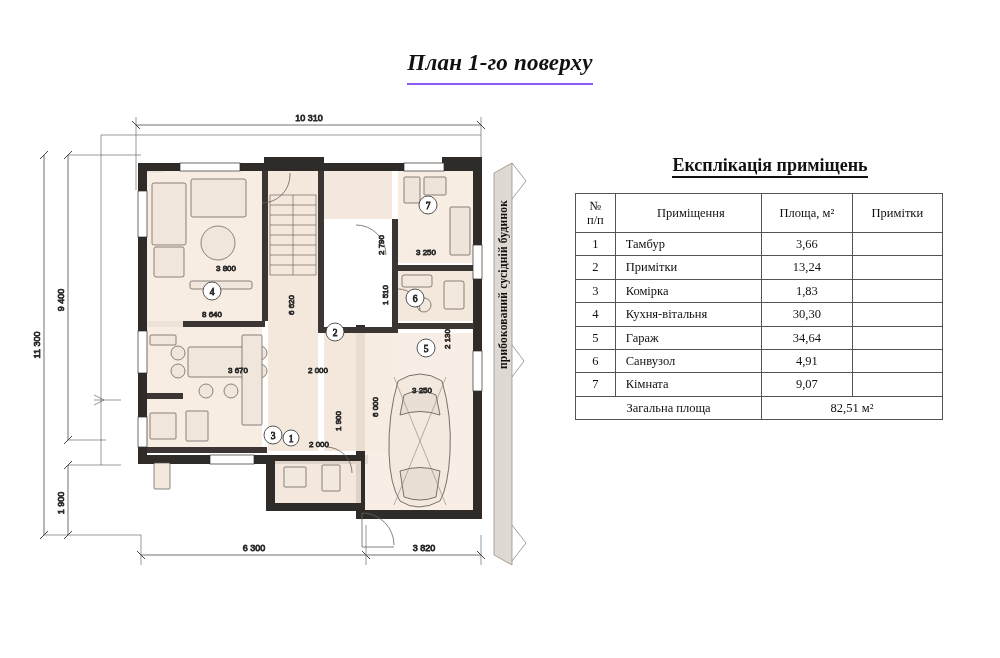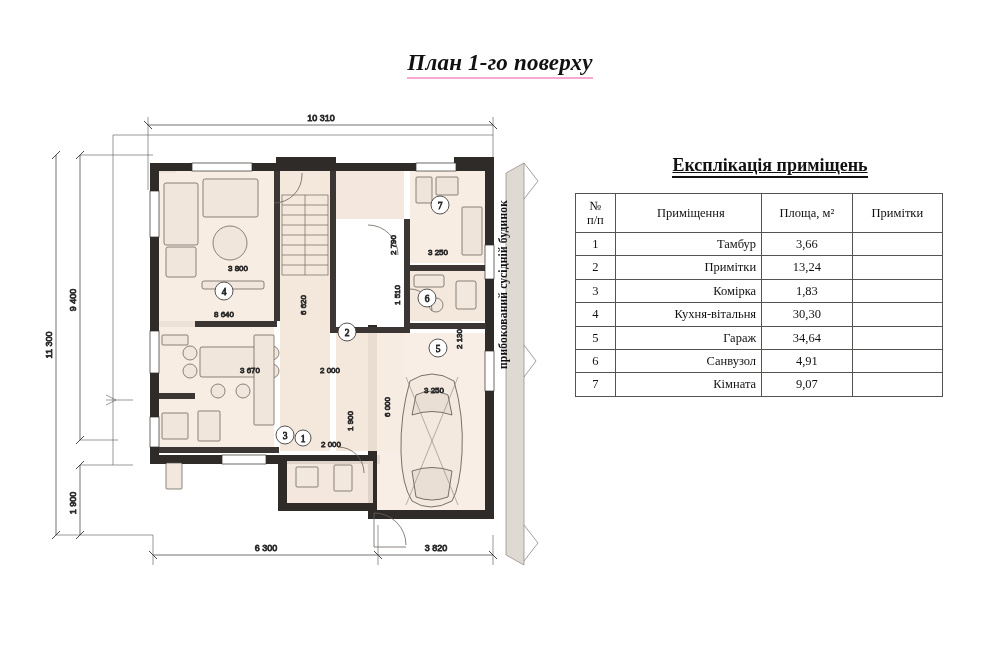--- a/index.html
+++ b/index.html
@@ -26,41 +26,40 @@
     position: absolute;
     left: 0; top: 50px;
     width: 1000px;
     text-align: center;
     font-size: 23px;
     font-weight: bold;
     font-style: italic;
     letter-spacing: 0.2px;
   }
   .main-title span {
-    border-bottom: 2px solid #f9a8d4;
-    padding-bottom: 2px;
+    border-bottom: 2px solid #8b5cf6;
+    padding-bottom: 8px;
   }
 
   
   .plan {
     position: absolute;
-    left: 38px; top: 95px;
+    left: 26px; top: 95px;
     width: 530px; height: 480px;
   }
   .plan svg { display: block; }
 
   
   .expl-title {
     position: absolute;
     left: 575px; top: 155px;
     width: 390px;
     text-align: center;
     font-size: 18px;
     font-weight: bold;
-    text-decoration: underline;
   }
   .expl-title span {
     border-bottom: 2px solid #111;
     padding-bottom: 1px;
   }
   table.expl {
     position: absolute;
     left: 575px; top: 193px;
     width: 368px;
     border-collapse: collapse;
@@ -76,21 +75,21 @@
   table.expl th {
     text-align: center;
     font-size: 12.5px;
     height: 30px;
   }
   .col-no { width: 34px; text-align: center; }
   .col-name { width: 150px; text-align: left; padding-left: 10px !important; }
   .col-area { width: 92px; text-align: center; }
   .col-note { width: 88px; }
   td.row-no { text-align: center; }
-  td.row-name { text-align: right; padding-left: 10px !important; }
+  td.row-name { text-align: left; padding-left: 10px !important; }
   td.row-area { text-align: center; font-family: Liberation Serif, serif; }
   .summary-label { text-align: center; }
   .summary-val { text-align: center; }
 
   
   .side-label {
     position: absolute;
     left: 497px; top: 200px;
     width: 16px;
     font-size: 11.5px;
@@ -400,16 +399,20 @@
         <td class="row-name">Санвузол</td>
         <td class="row-area">4,91</td>
         <td></td>
       </tr>
       <tr>
         <td class="row-no">7</td>
         <td class="row-name">Кімната</td>
         <td class="row-area">9,07</td>
         <td></td>
       </tr>
+      <tr>
+        <td class="summary-label" colspan="2">Загальна площа</td>
+        <td class="summary-val" colspan="2">82,51 м²</td>
+      </tr>
     </tbody>
   </table>
 
 </div>
 
 </body></html>

